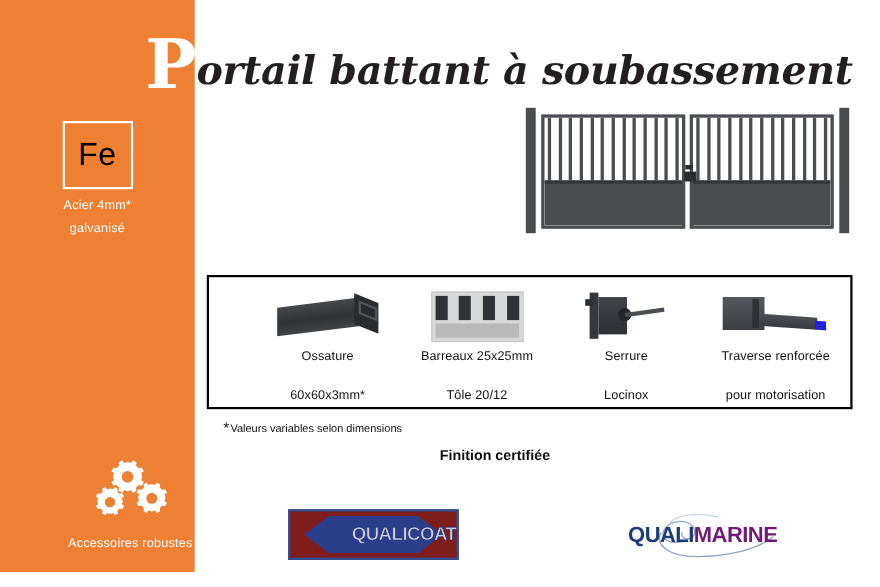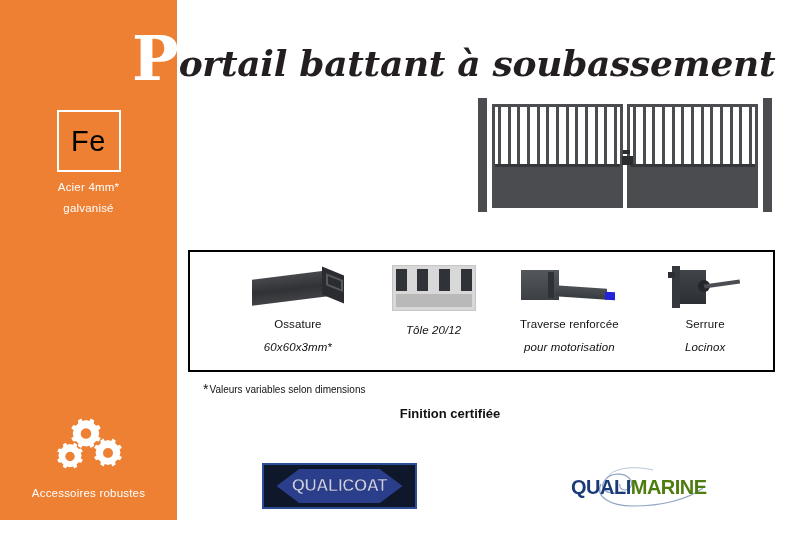--- a/index.html
+++ b/index.html
@@ -194,21 +194,21 @@
     justify-content: center;
   }
   .spec-label {
     font-size: 11.5px;
     color: #111111;
     text-align: center;
     line-height: 1.5;
     letter-spacing: 0.1px;
     white-space: nowrap;
   }
-  .spec-label.second { margin-top: 6px; font-style: italic; }
+  .spec-label.second { margin-top: 19px; }
 
   
   .art-ossature {
     width: 92px; height: 34px;
     position: relative;
   }
   .art-ossature .body {
     position: absolute;
     left: 0; top: 4px;
     width: 76px; height: 26px;
@@ -351,24 +351,24 @@
   }
 
   
   #qualicoat {
     position: absolute;
     left: 262px;
     top: 463px;
     width: 155px;
     height: 46px;
     border: 2px solid #2B4E96;
-    background: #0f172a;
+    background: #7f1d1d;
     display: flex;
     align-items: center;
-    justify-content: center;
+    justify-content: flex-end;
     overflow: hidden;
   }
   #qualicoat .diamond {
     position: absolute;
     left: 50%;
     top: 50%;
     width: 126px;
     height: 34px;
     margin-left: -63px;
     margin-top: -17px;
@@ -402,39 +402,39 @@
     position: absolute;
     left: 6px;
     top: 14px;
     font-size: 20px;
     font-weight: bold;
     letter-spacing: -0.5px;
     z-index: 2;
     white-space: nowrap;
   }
   #qualimarine .quali { color: #1B3A78; }
-  #qualimarine .marine { color: #4d7c0f; }
+  #qualimarine .marine { color: #701a75; }
 </style>
 </head>
 <body>
 
 <div id="page">
 
   <div id="sidebar">
 
     <div class="feature" style="top:110px;">
       <div class="fe-box">
         <span>Fe</span>
       </div>
       <span class="feature-line">Acier 4mm*</span>
       <span class="feature-line">galvanisé</span>
     </div>
 
 
-    <div class="feature" style="top:418px;">
+    <div class="feature" style="top:418px;margin-left:30px;">
       <span class="feature-icon">
         <svg width="74" height="56" viewBox="0 0 74 56" fill="none">
           <g fill="#ffffff">
             <path d="M34 2 l3.4 .9 1.4-2.4 3.4 2 -.6 2.7 2.5 2.5 2.7-.6 2 3.4 -2.4 1.4 .9 3.4 -.9 3.4 2.4 1.4 -2 3.4 -2.7-.6 -2.5 2.5 .6 2.7 -3.4 2 -1.4-2.4 -3.4 .9 -3.4-.9 -1.4 2.4 -3.4-2 .6-2.7 -2.5-2.5 -2.7 .6 -2-3.4 2.4-1.4 -.9-3.4 .9-3.4 -2.4-1.4 2-3.4 2.7 .6 2.5-2.5 -.6-2.7 3.4-2 1.4 2.4 Z"></path>
             <circle cx="34" cy="15.5" r="5.3" fill="#ED8033"></circle>
             <path d="M56 22 l3.2 .9 1.3-2.3 3.2 1.9 -.6 2.5 2.4 2.4 2.5-.6 1.9 3.2 -2.3 1.3 .9 3.2 -.9 3.2 2.3 1.3 -1.9 3.2 -2.5-.6 -2.4 2.4 .6 2.5 -3.2 1.9 -1.3-2.3 -3.2 .9 -3.2-.9 -1.3 2.3 -3.2-1.9 .6-2.5 -2.4-2.4 -2.5 .6 -1.9-3.2 2.3-1.3 -.9-3.2 .9-3.2 -2.3-1.3 1.9-3.2 2.5 .6 2.4-2.4 -.6-2.5 3.2-1.9 1.3 2.3 Z"></path>
             <circle cx="56" cy="35" r="5" fill="#ED8033"></circle>
             <path d="M18 26 l3 .8 1.2-2.1 3 1.8 -.6 2.3 2.2 2.2 2.3-.6 1.8 3 -2.1 1.2 .8 3 -.8 3 2.1 1.2 -1.8 3 -2.3-.6 -2.2 2.2 .6 2.3 -3 1.8 -1.2-2.1 -3 .8 -3-.8 -1.2 2.1 -3-1.8 .6-2.3 -2.2-2.2 -2.3 .6 -1.8-3 2.1-1.2 -.8-3 .8-3 -2.1-1.2 1.8-3 2.3 .6 2.2-2.2 -.6-2.3 3-1.8 1.2 2.1 Z"></path>
             <circle cx="18" cy="38.5" r="4.7" fill="#ED8033"></circle>
           </g>
@@ -513,49 +513,50 @@
           <div class="art-barreaux">
             <div class="bar-row">
                 <i></i>
                 <i></i>
                 <i></i>
                 <i></i>
               </div>
             <div class="tole"></div>
           </div>
         </div>
+        <span class="spec-label">Barreaux 25x25mm</span>
         <span class="spec-label second">Tôle 20/12</span>
-      </div>
-
-      <div class="spec-cell">
-        <div class="spec-art">
-          <div class="art-traverse">
-            <div class="blk"></div>
-            <div class="arm"></div>
-            <div class="tip"></div>
-          </div>
-        </div>
-        <span class="spec-label">Traverse renforcée</span>
-        <span class="spec-label second">pour motorisation</span>
       </div>
 
       <div class="spec-cell">
         <div class="spec-art">
           <div class="art-serrure">
             <div class="plate"></div>
             <div class="nub"></div>
             <div class="case"></div>
             <div class="knob"></div>
             <div class="lever"></div>
           </div>
         </div>
         <span class="spec-label">Serrure</span>
         <span class="spec-label second">Locinox</span>
       </div>
 
+      <div class="spec-cell">
+        <div class="spec-art">
+          <div class="art-traverse">
+            <div class="blk"></div>
+            <div class="arm"></div>
+            <div class="tip"></div>
+          </div>
+        </div>
+        <span class="spec-label">Traverse renforcée</span>
+        <span class="spec-label second">pour motorisation</span>
+      </div>
+
     </div>
   </div>
 
   <div id="footnote">
     <span class="star">*</span><span>Valeurs variables selon dimensions</span>
   </div>
 
   <div id="cert-title">Finition certifiée</div>
 
   <div id="qualicoat">

